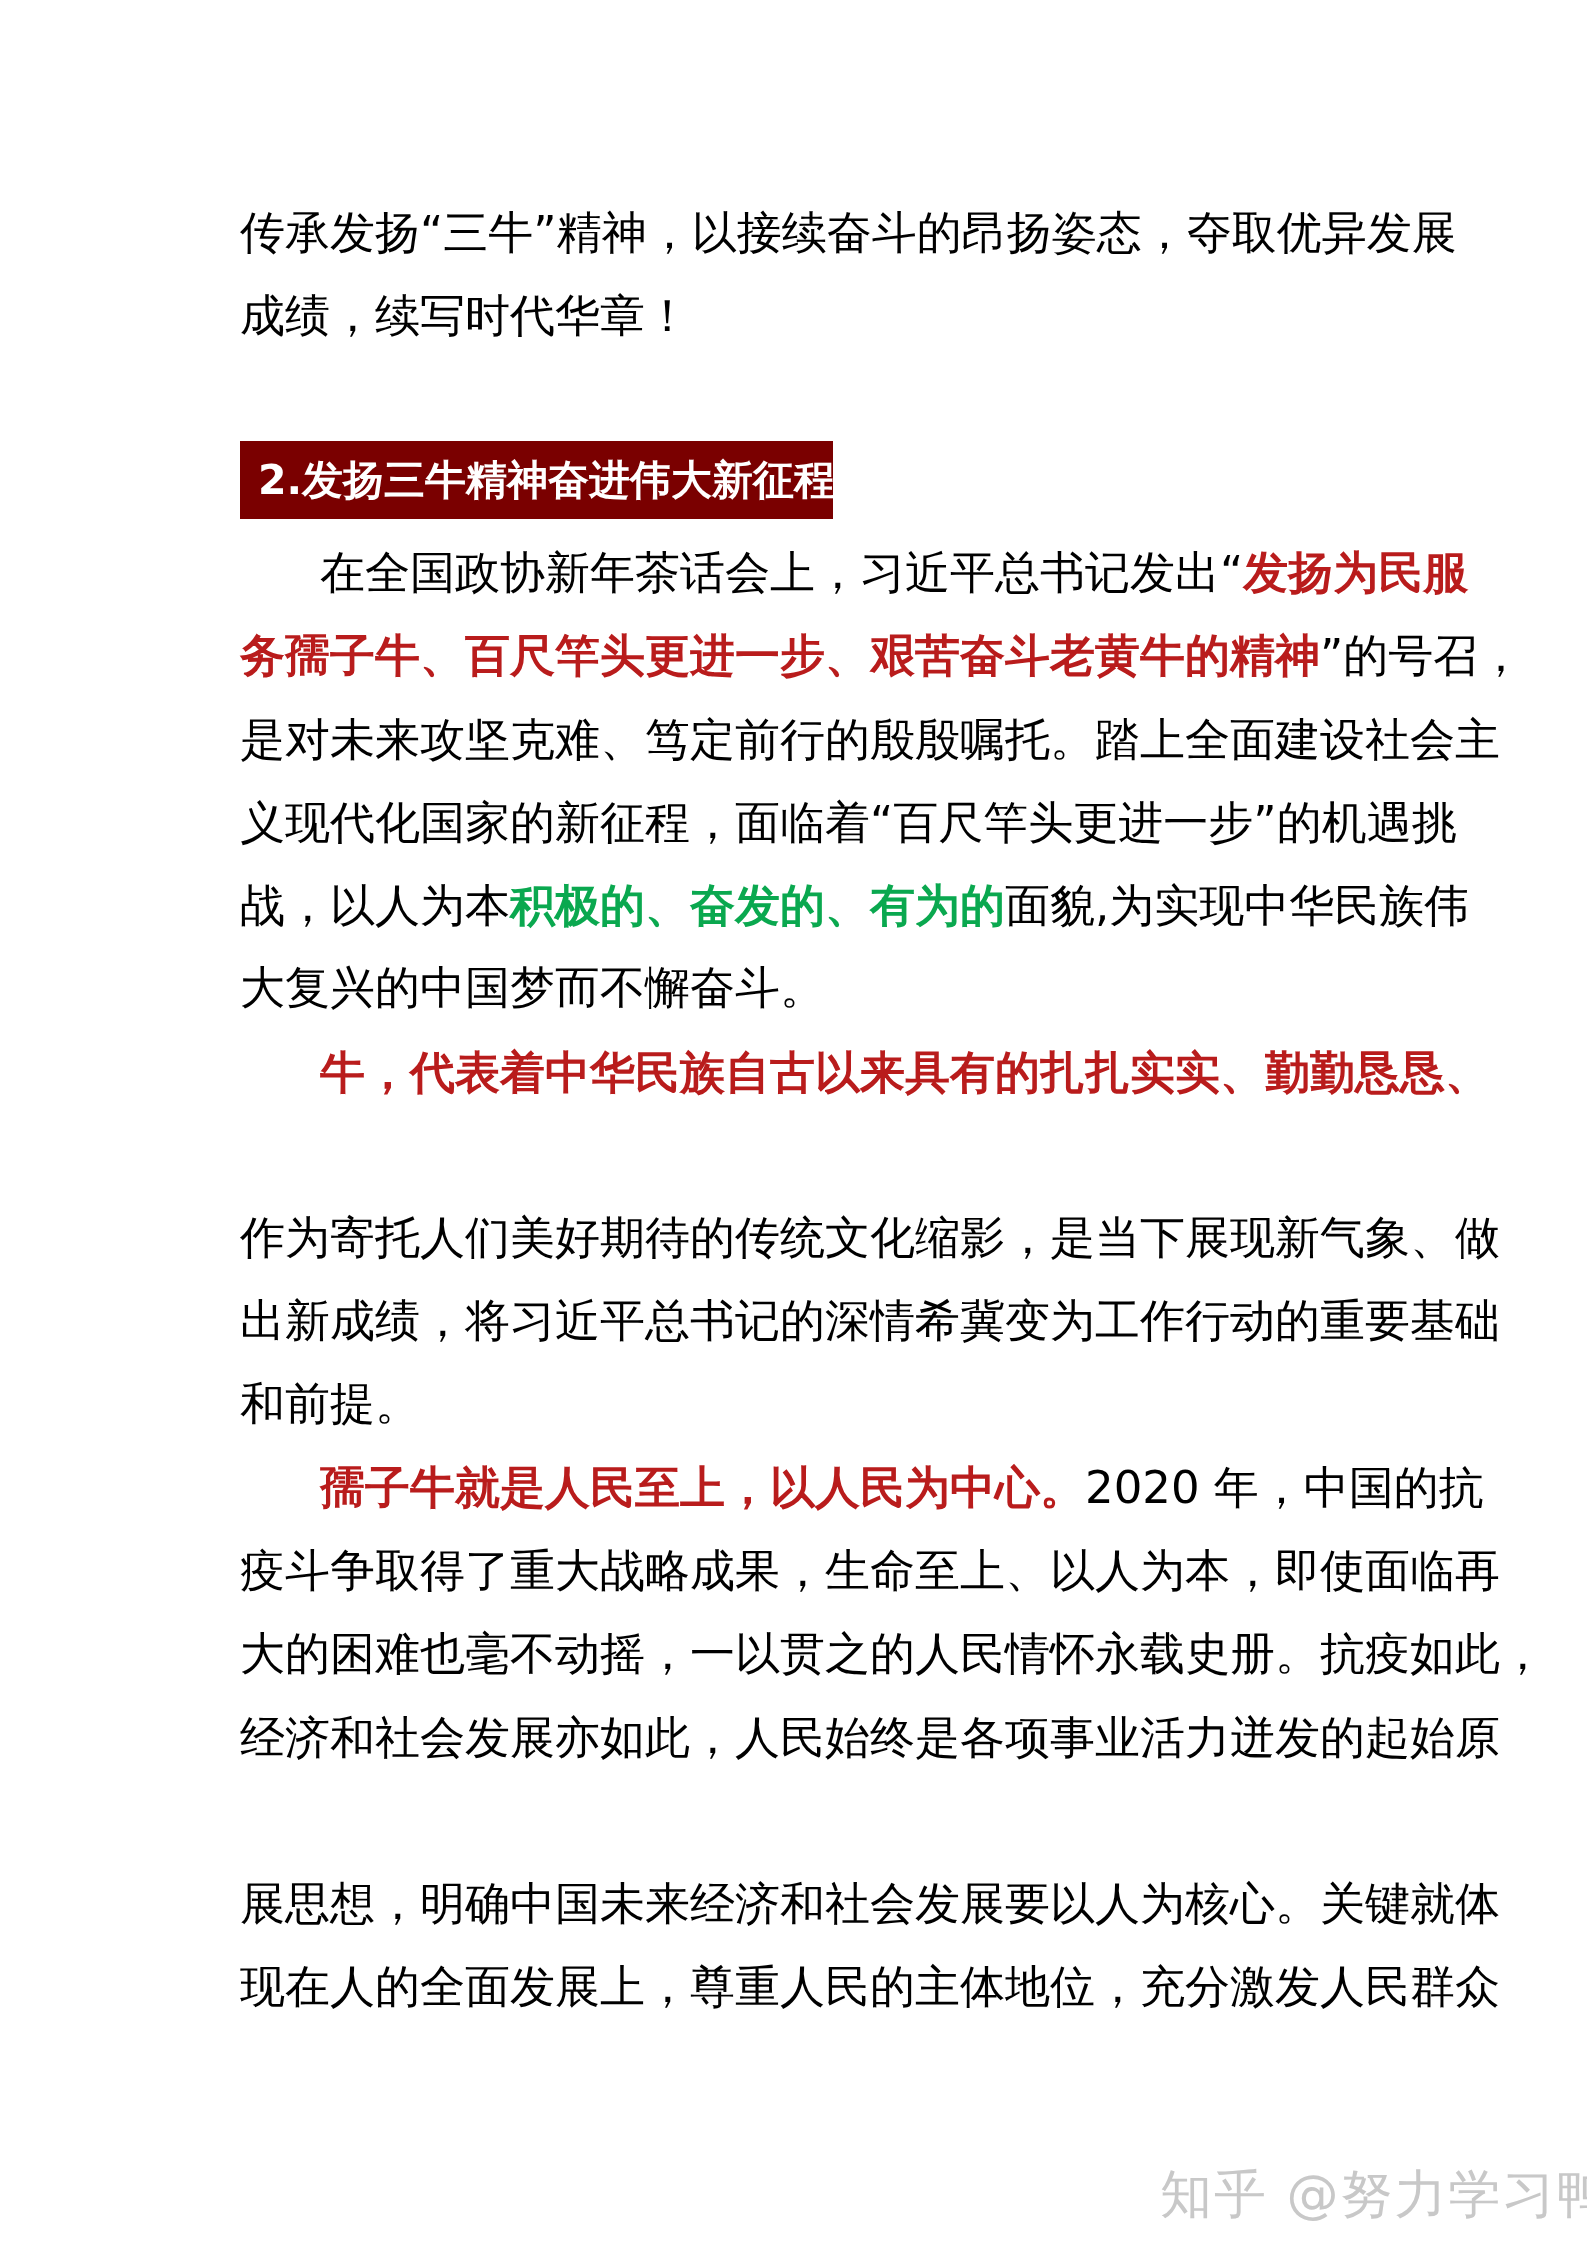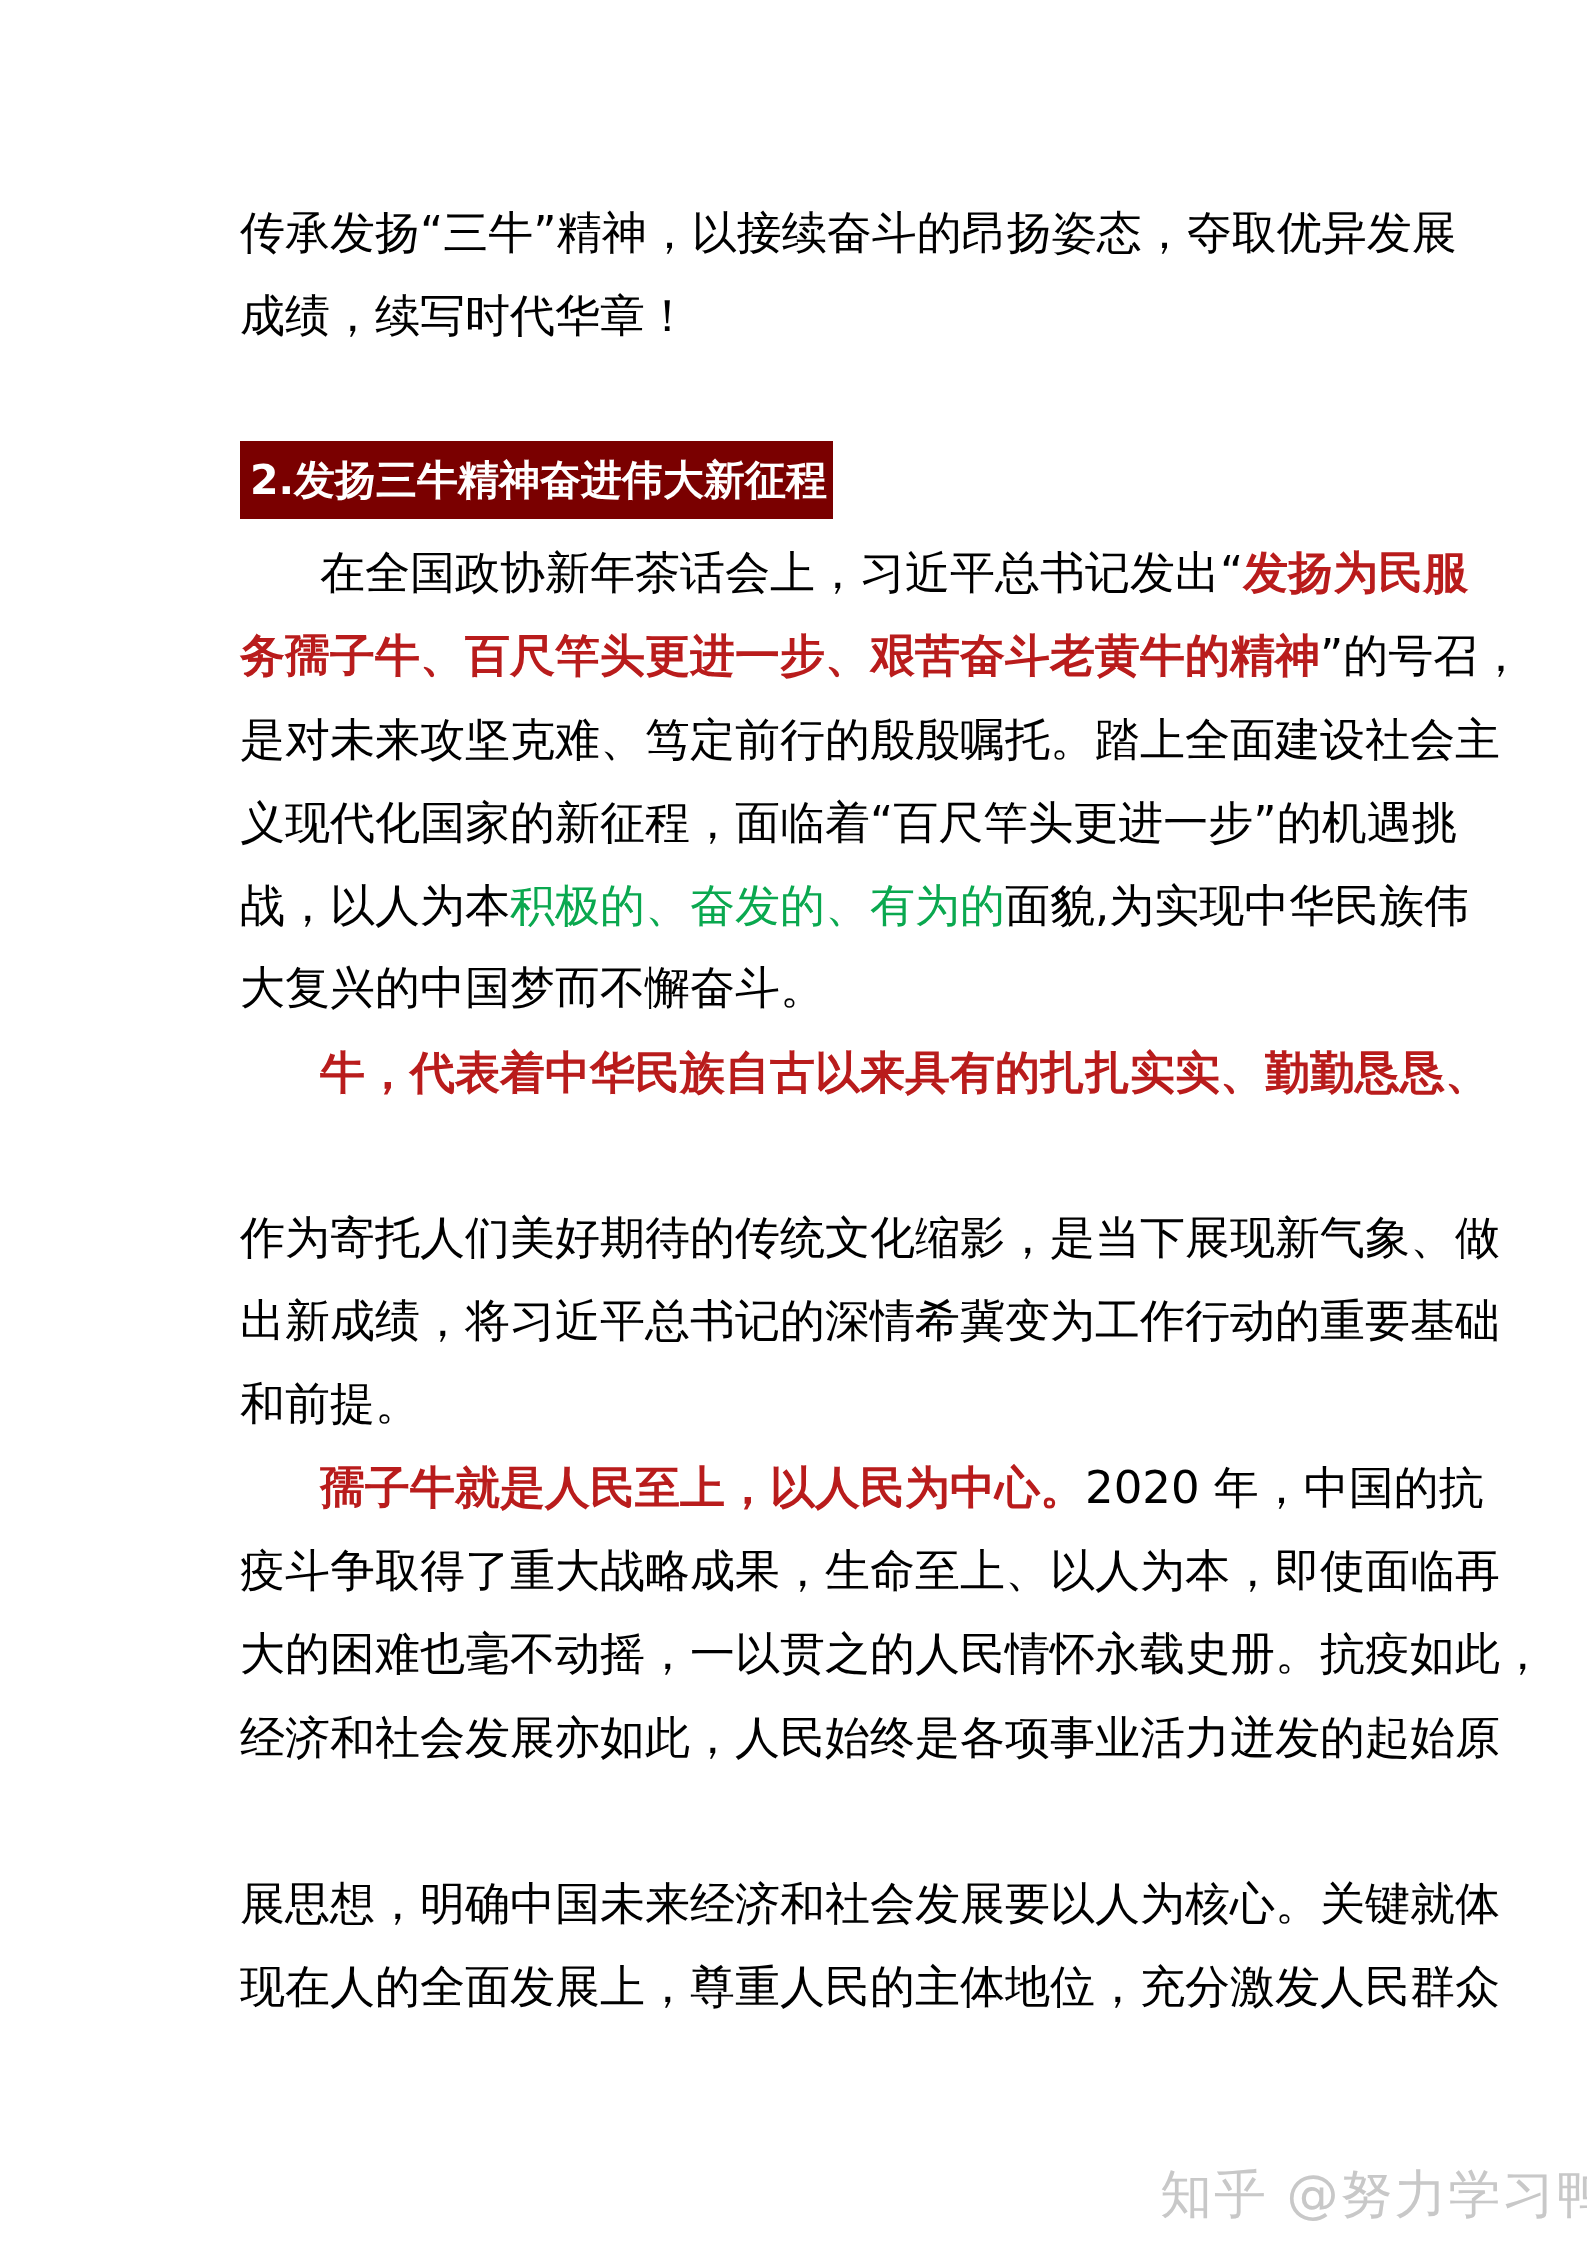--- a/index.html
+++ b/index.html
@@ -5,24 +5,24 @@
   html, body { margin: 0; padding: 0; background: #ffffff; }
   body { width: 1587px; height: 2245px; position: relative; overflow: hidden;
          font-family: "DejaVu Sans", "Liberation Sans", sans-serif; color: #000; }
   .page { position: absolute; left: 0; top: 0; width: 1587px; height: 2245px; }
   .line { position: absolute; left: 240px; width: 1106px; height: 60px;
           font-size: 45px; line-height: 60px; white-space: nowrap;
           text-align: justify; text-align-last: justify; letter-spacing: 0px; }
   .line.last { text-align-last: left; }
   .line.indent { left: 320px; width: 1026px; }
   .red { color: #b91c1c; font-weight: bold; }
-  .green { color: #0aa84f; font-weight: normal; margin-top: 32px; }
+  .green { color: #0aa84f; font-weight: bold; margin-top: 32px; }
   .heading { position: absolute; left: 240px; top: 441px; width: 593px; height: 78px;
              background: #7a0000; color: #ffffff; font-weight: bold; font-size: 41px;
-             line-height: 78px; white-space: nowrap; overflow: hidden; padding-left: 10px;
+             line-height: 78px; white-space: nowrap; overflow: hidden; padding-left: 18px;
              box-sizing: border-box; }
   .watermark { position: absolute; left: 1160px; top: 2160px; font-size: 52px;
                color: #c8c8c8; white-space: nowrap; letter-spacing: 2px; }
 </style>
 </head>
 <body>
 
 <div class="page">
 
   <div class="line" style="top:203px">传承发扬“三牛”精神，以接续奋斗的昂扬姿态，夺取优异发展</div>

